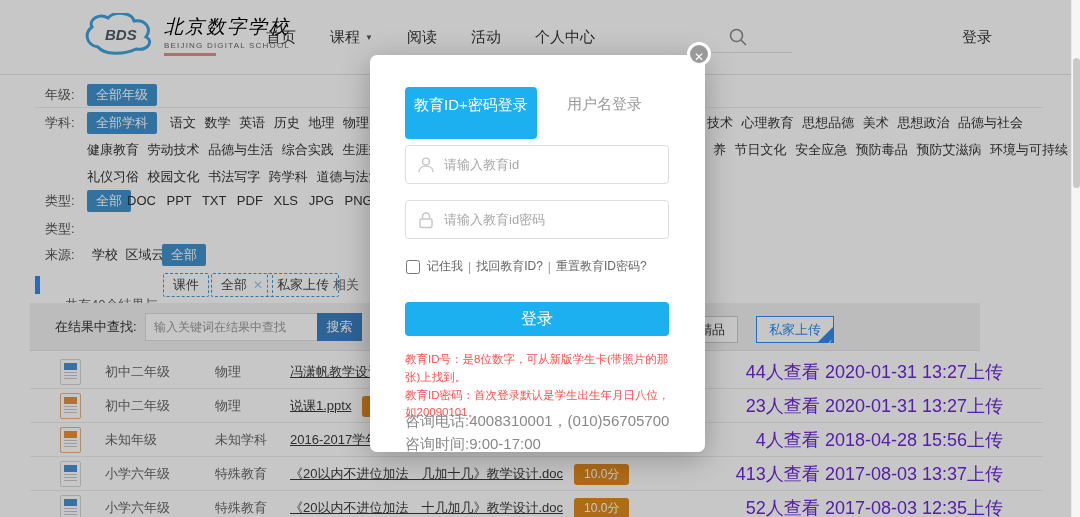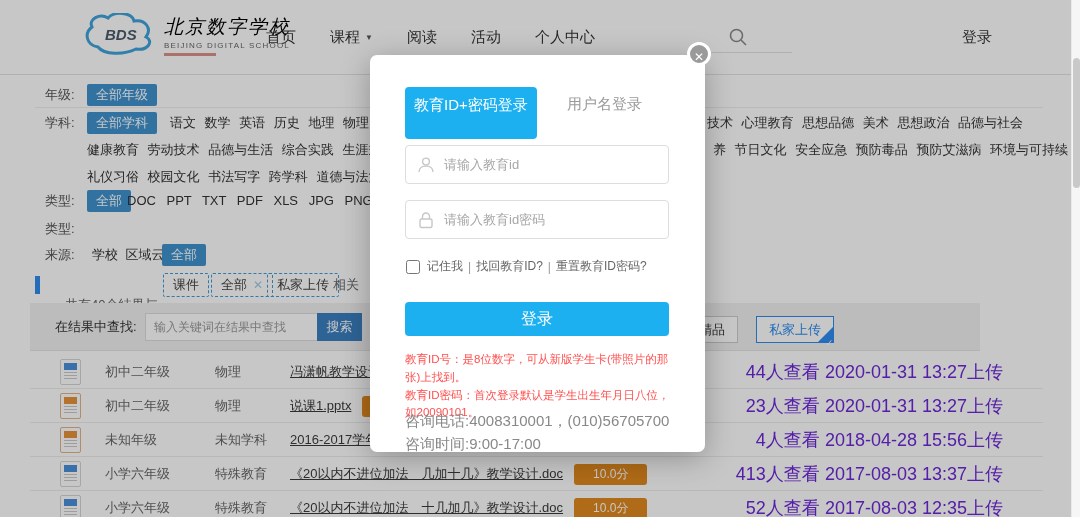--- a/index.html
+++ b/index.html
@@ -53,21 +53,21 @@
   .ficon { position:absolute; left:30px; top:4px; width:21px; height:26px; background:#fff; border:1px solid #d5d5d5; border-radius:2px; }
   .ficon::before { content:""; position:absolute; left:3px; right:3px; top:3px; height:7px; background:#4a90d9; }
   .ficon::after { content:""; position:absolute; left:3px; right:3px; bottom:4px; height:8px;
     background:repeating-linear-gradient(#c9c9c9 0 1px, transparent 1px 3px); }
   .ficon[data-icon="ppt"]::before { background:#e8923a; }
   .ficon[data-icon="ppt"] { border-color:#e0b48a; }
   .tgrade { position:absolute; left:75px; top:0; line-height:34px; color:#666;text-align:right; }
   .tsubj { position:absolute; left:185px; top:0; line-height:34px; color:#666; }
   .ttl-wrap { position:absolute; left:260px; top:0; height:34px; display:flex; align-items:center; gap:11px; }
   .ttitle { color:#3b3b3b; text-decoration:underline; cursor:pointer; white-space:nowrap; }
-  .tscore { background:#e08a1e; color:#fff; font-size:12px; padding:2px 19px; border-radius:3px; white-space:nowrap; }
+  .tscore { background:#e08a1e; color:#fff; font-size:12px; padding:2px 10px; border-radius:3px; white-space:nowrap; }
   .tscore:empty { display:none; }
   .tmeta { position:absolute; right:40px; top:0; line-height:34px; color:#6d28d9; font-size:18px; white-space:nowrap; }
 
   
   .overlay { position:absolute; inset:0; background:rgba(0,0,0,0.22); z-index:10; }
   .modal { position:absolute; left:370px; top:55px; width:335px; height:397px; background:#fff; border-radius:7px; z-index:20; box-shadow:0 6px 30px rgba(0,0,0,.28); }
   .m-close { position:absolute; left:317px; top:-13px; width:24px; height:24px; border-radius:50%; background:#9a9a9a; border:3px solid #fff; color:#fff; font-size:12px; line-height:24px; text-align:center; cursor:pointer; z-index:21; }
   .m-tab-active { position:absolute; left:35px; top:32px; width:132px; height:52px; background:#1db0f0; border-radius:4px; color:#fff; font-size:15px; line-height:36px; text-align:center; cursor:pointer; }
   .m-tab-inactive { position:absolute; left:197px; top:40px; color:#999; font-size:15px; cursor:pointer; }
   .m-input { position:absolute; left:35px; width:264px; height:39px; border:1px solid #ddd; border-radius:4px; }

